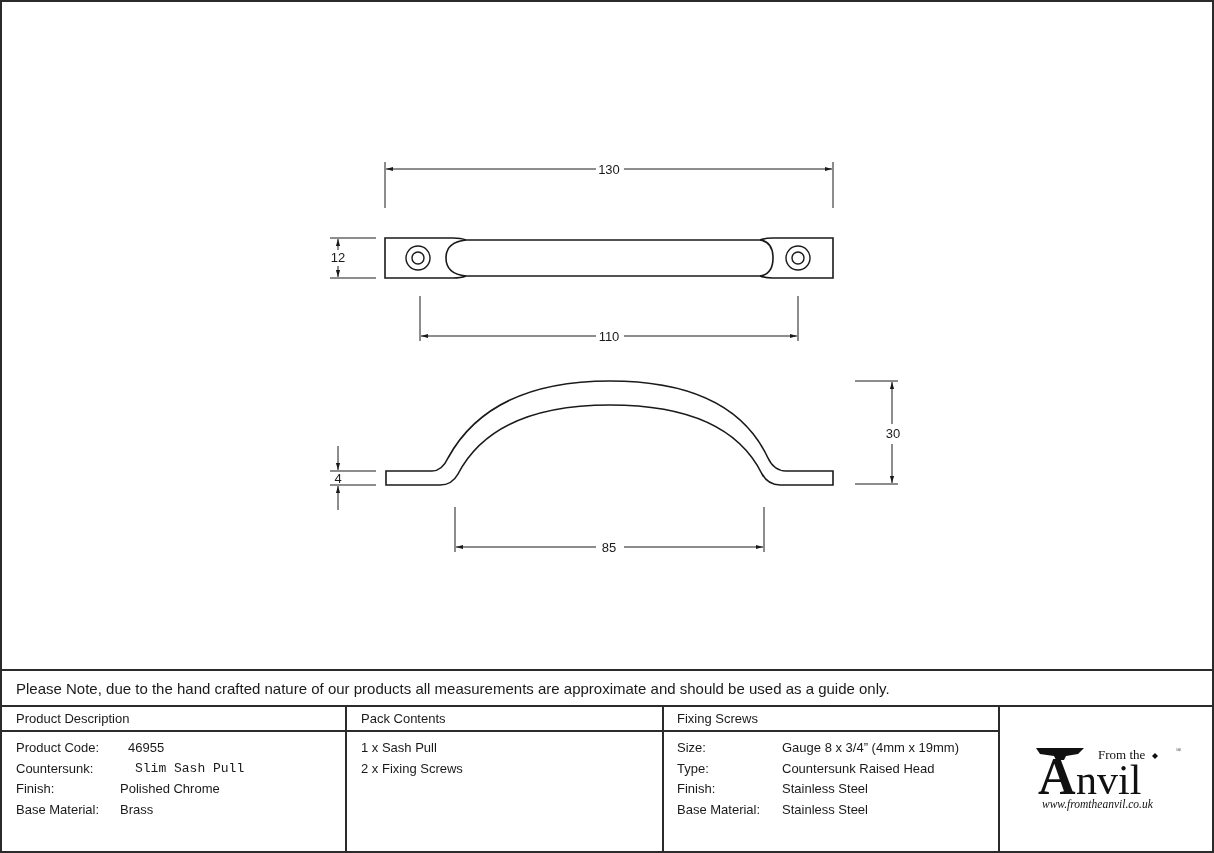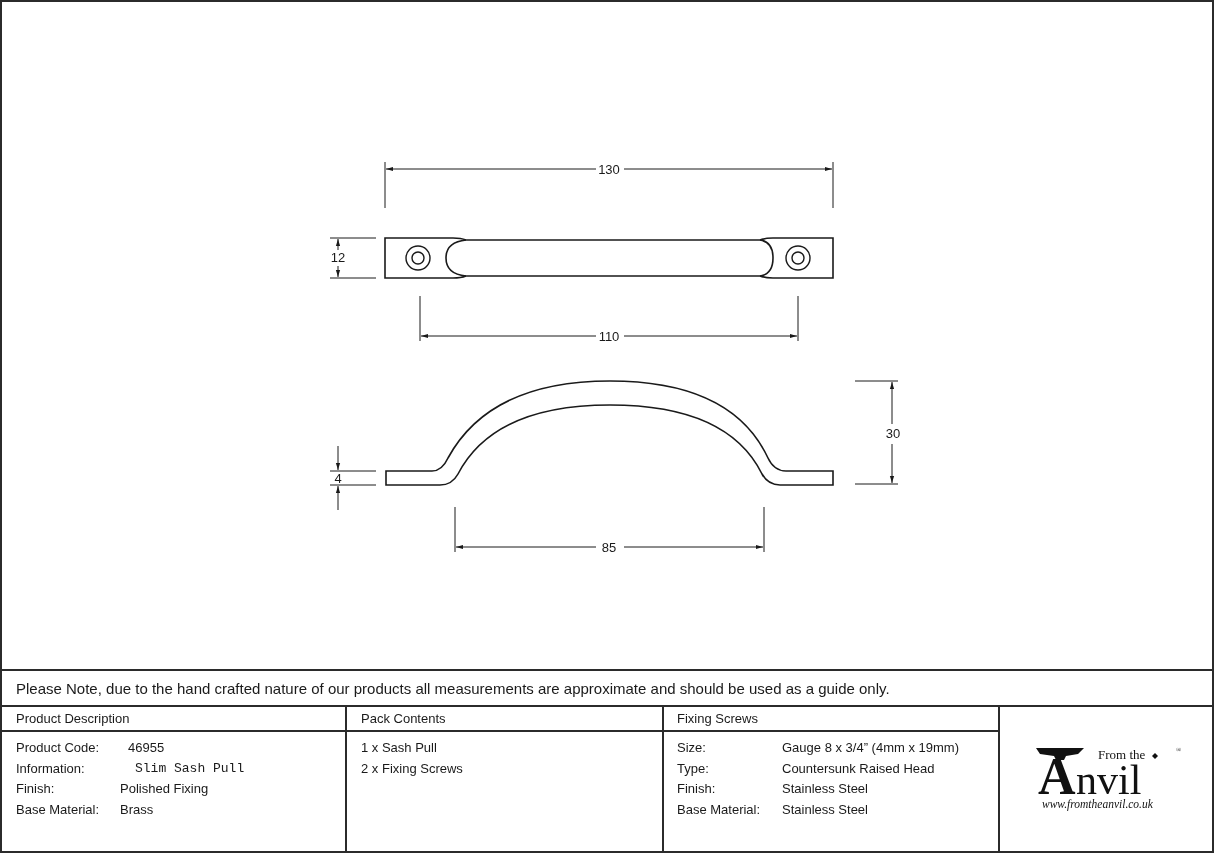--- a/index.html
+++ b/index.html
@@ -93,26 +93,26 @@
 <div class="vline" style="left:998px;top:706px;height:147px;"></div>
 
 <div class="note">Please Note, due to the hand crafted nature of our products all measurements are approximate and should be used as a guide only.</div>
 
 <div class="sec-title" style="left:16px;">Product Description</div>
 <div class="row" style="left:16px;top:738px;width:320px;">
   <span class="lbl">Product Code:</span>
   <span class="val" style="left:112px;">46955</span>
 </div>
 <div class="row" style="left:16px;top:759px;width:320px;">
-  <span class="lbl">Information:</span>
+  <span class="lbl">Countersunk:</span>
   <span class="val" style="left:119px;font-family:Liberation Mono, monospace;">Slim Sash Pull</span>
 </div>
 <div class="row" style="left:16px;top:779px;width:320px;">
   <span class="lbl">Finish:</span>
-  <span class="val" style="left:104px;">Polished Fixing</span>
+  <span class="val" style="left:104px;">Polished Chrome</span>
 </div>
 <div class="row" style="left:16px;top:800px;width:320px;">
   <span class="lbl">Base Material:</span>
   <span class="val" style="left:104px;">Brass</span>
 </div>
 
 <div class="sec-title" style="left:361px;">Pack Contents</div>
 <div class="row" style="left:361px;top:738px;width:290px;">
   <span class="lbl">1 x Sash Pull</span>
 </div>

